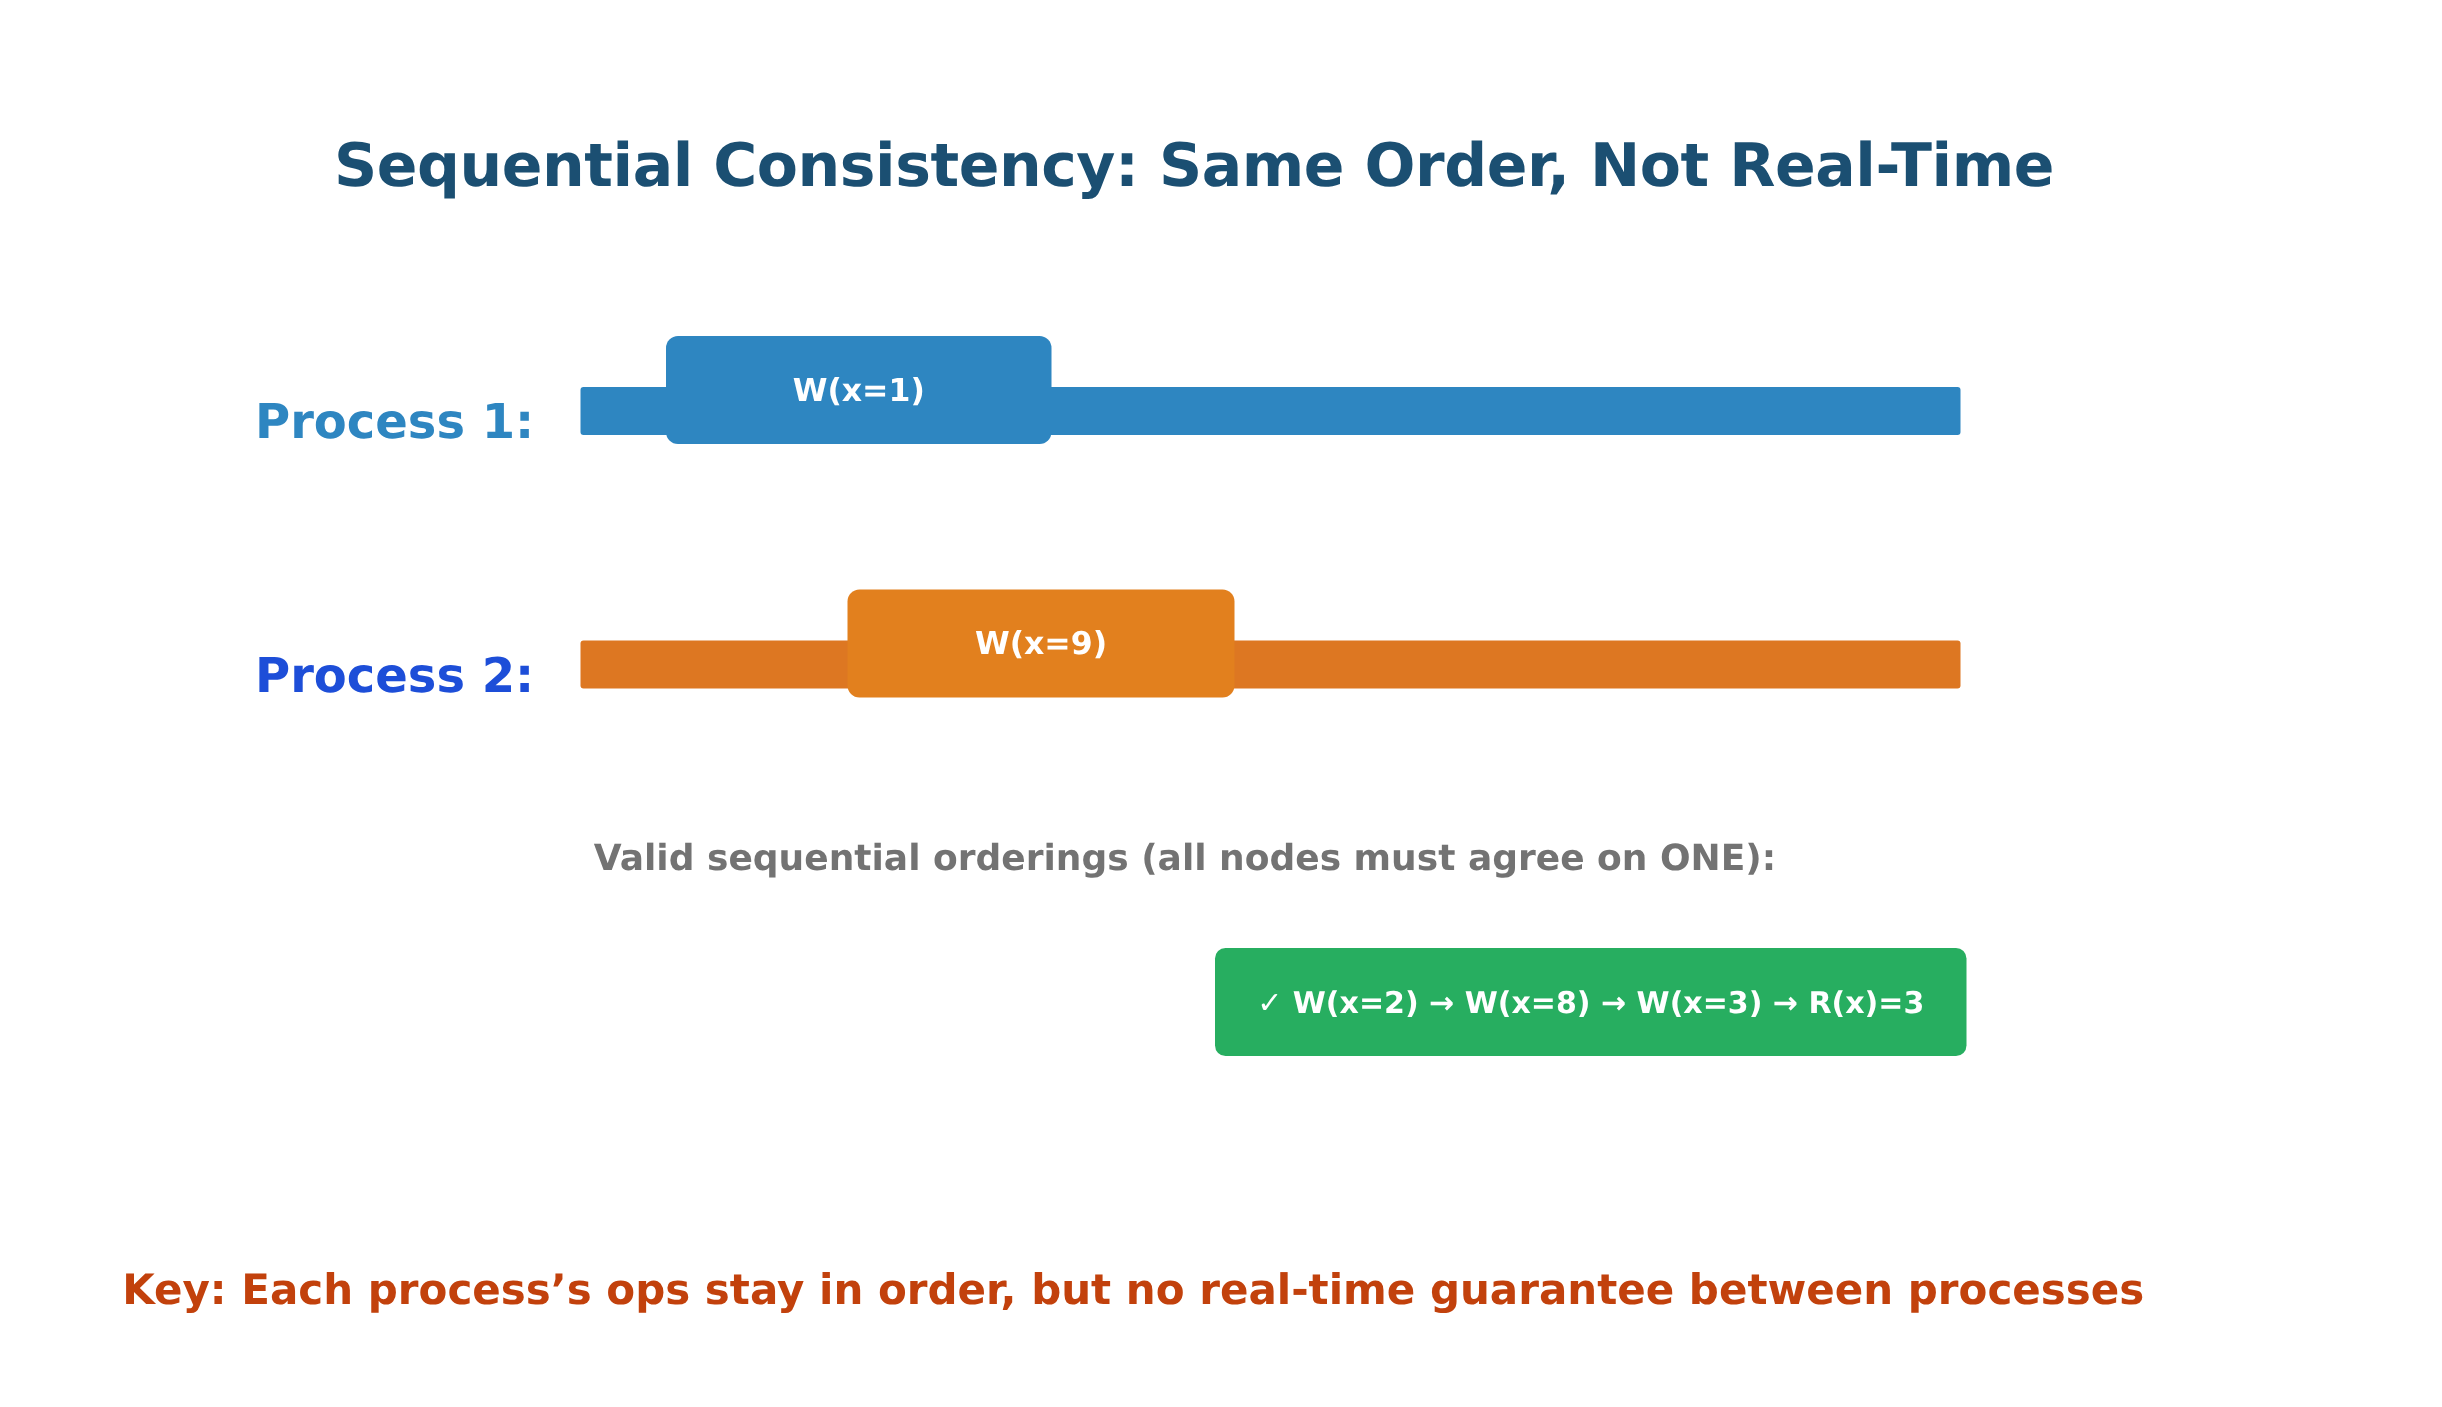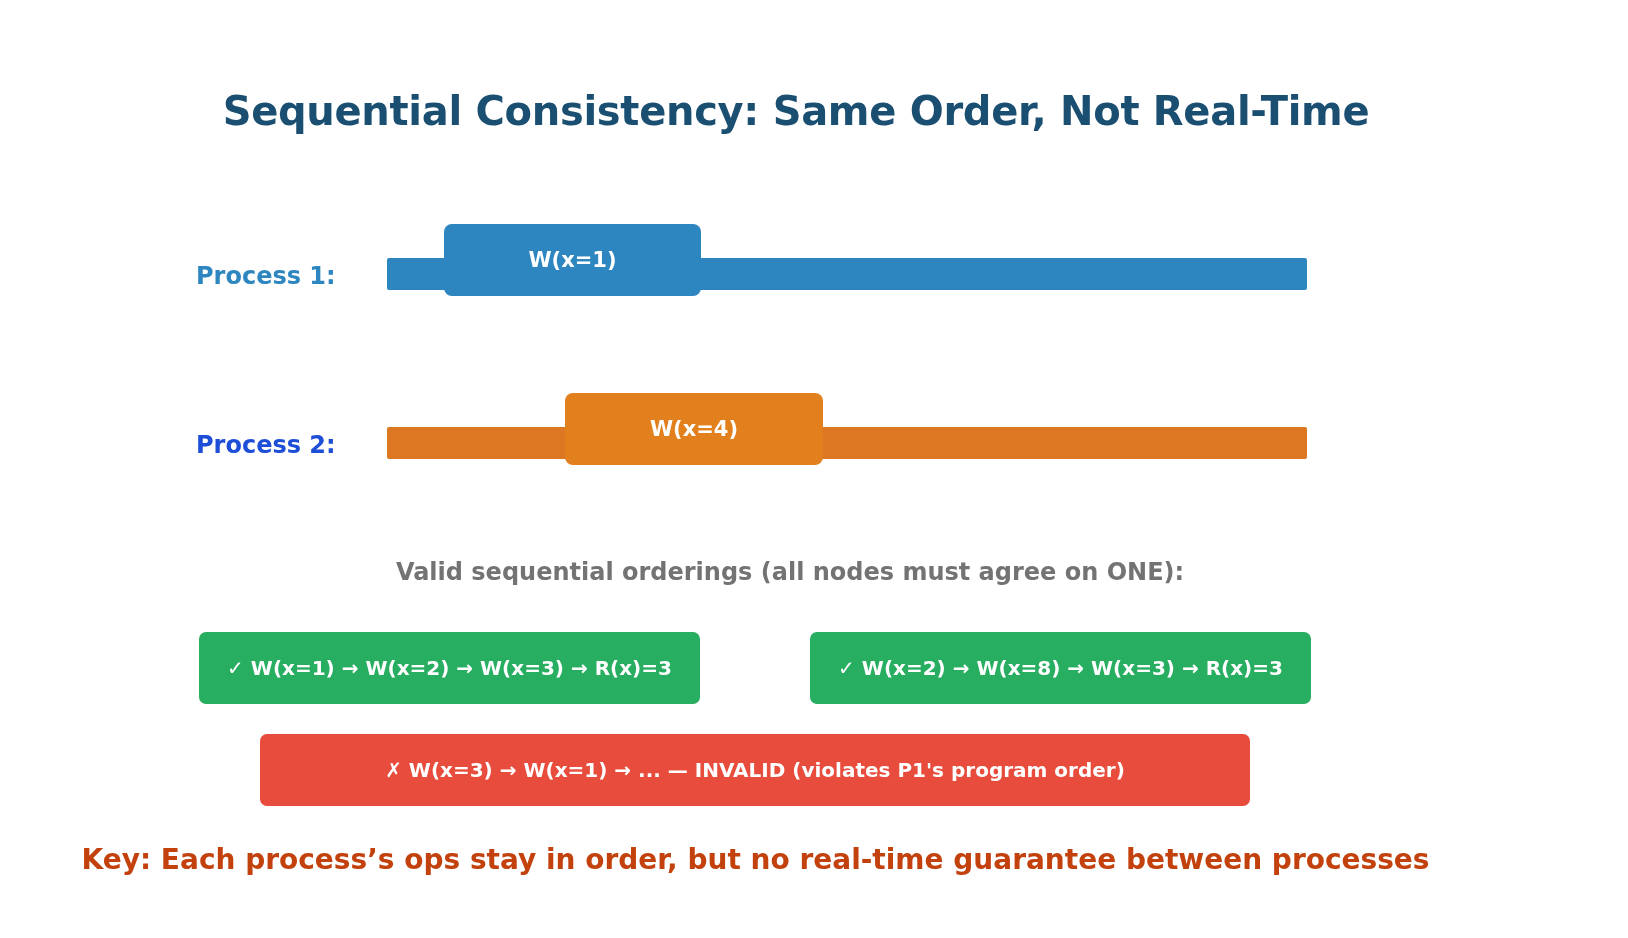--- a/index.html
+++ b/index.html
@@ -31,23 +31,23 @@
     white-space: nowrap;
   }
 
   
   .row { position: absolute; left: 0; width: 1628px; height: 120px; }
   #row-p1 { top: 170px; }
   #row-p2 { top: 339px; }
 
   .row-label {
     position: absolute;
-    left: 148px;
+    left: 122px;
     top: 44px;
-    font-size: 24px;
+    font-size: 32px;
     font-weight: bold;
     white-space: nowrap;
   }
   #label-p1 { color: #2E86C1; }
   #label-p2 { color: #1d4ed8; }
 
   .timeline {
     position: absolute;
     left: 355px;
     top: 56px;
@@ -133,26 +133,24 @@
 
   <div class="row" id="row-p1">
     <div class="row-label" id="label-p1">Process 1:</div>
     <div class="timeline" id="line-p1"></div>
     <div class="op-box op-blue" id="op-w1">W(x=1)</div>
   </div>
 
   <div class="row" id="row-p2">
     <div class="row-label" id="label-p2">Process 2:</div>
     <div class="timeline" id="line-p2"></div>
-    <div class="op-box op-orange" id="op-w2">W(x=4)</div>
+    <div class="op-box op-orange" id="op-w2">W(x=9)</div>
   </div>
 
   <div id="orderings-heading">Valid sequential orderings (all nodes must agree on ONE):</div>
 
-  <div class="card card-valid" id="card-valid-1">✓ W(x=1) → W(x=2) → W(x=3) → R(x)=3</div>
 
   <div class="card card-valid" id="card-valid-2">✓ W(x=2) → W(x=8) → W(x=3) → R(x)=3</div>
 
-  <div class="card card-invalid" id="card-invalid-1">✗ W(x=3) → W(x=1) → ... — INVALID (violates P1's program order)</div>
 
   <div id="footer-key">Key: Each process’s ops stay in order, but no real-time guarantee between processes</div>
 
 </div>
 
 </body></html>

